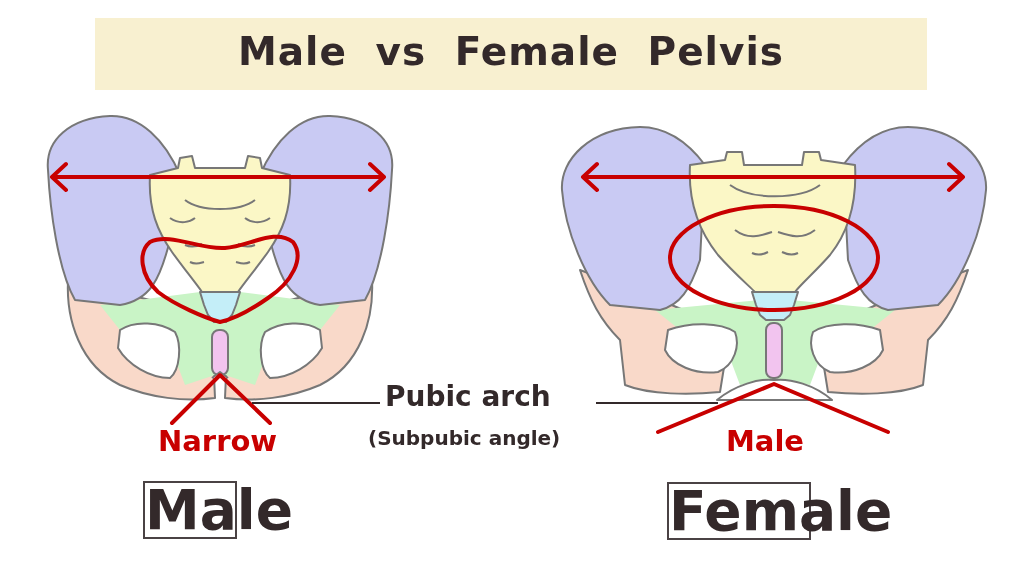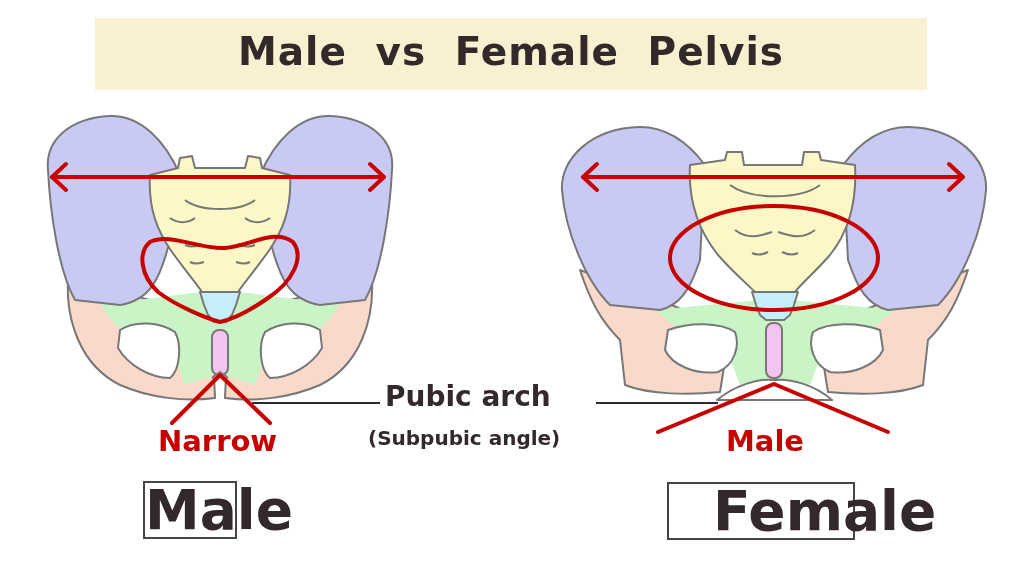--- a/index.html
+++ b/index.html
@@ -7,21 +7,21 @@
     .title-banner { position: absolute; left: 95px; top: 18px; width: 832px; height: 72px; background: #f8f0d0; }
     .title-text { position: absolute; left: 95px; top: 14px; width: 832px; height: 76px; text-align: center; font-size: 39px; font-weight: bold; color: #33292a; line-height: 76px; letter-spacing: 1px; word-spacing: 14px; }
     svg.art { position: absolute; left: 0; top: 0; }
     .lbl { position: absolute; font-weight: bold; white-space: nowrap; }
     .narrow { left: 142px; top: 424px; font-size: 29px; color: #c80000; margin-left: 16px; }
     .wide { left: 726px; top: 424px; font-size: 29px; color: #c80000; }
     .pubic { left: 385px; top: 380px; font-size: 28px; color: #33292a; }
     .subpubic { left: 368px; top: 426px; font-size: 20px; color: #33292a; }
     .box { position: absolute; border: 2px solid #4a4244; background: #fff; text-align: center; font-weight: bold; color: #33292a; font-size: 55px; line-height: 54px; }
     .box-male { left: 143px; top: 481px; width: 90px; height: 54px; }
-    .box-female { left: 497px; top: 482px; width: 140px; height: 54px; left: 667px; padding-left: 44px; }
+    .box-female { left: 497px; top: 482px; width: 140px; height: 54px; left: 667px; }
   </style>
 </head>
 <body>
 
 <div class="title-banner"></div>
 <div class="title-text">Male vs Female Pelvis</div>
 
 <svg class="art" width="1024" height="576" viewBox="0 0 1024 576">
 
   <g stroke="#777" stroke-width="2" stroke-linejoin="round">

